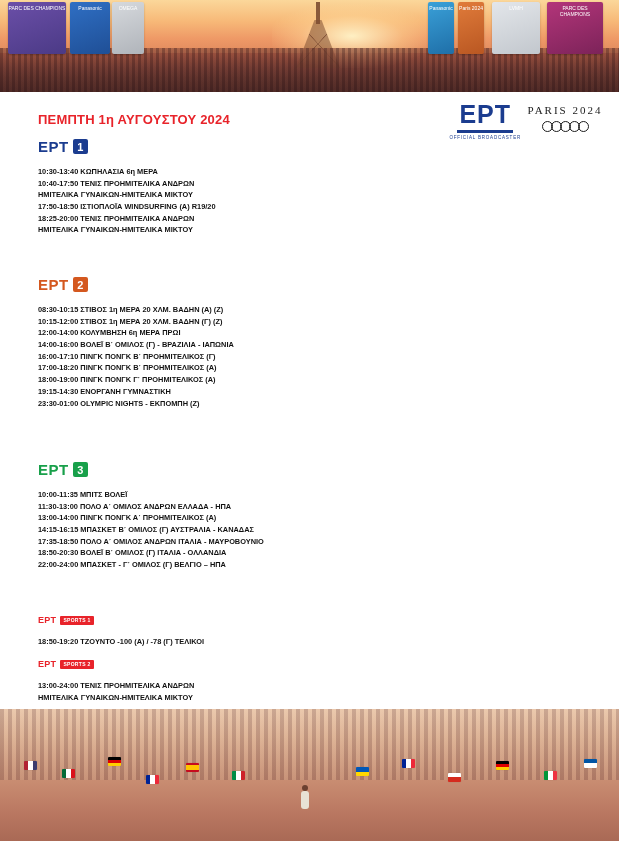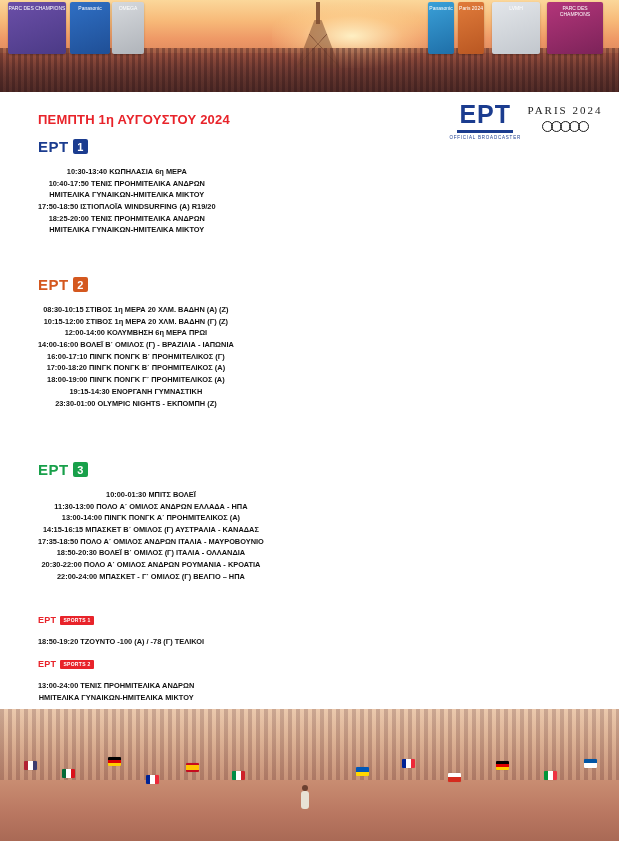--- a/index.html
+++ b/index.html
@@ -136,21 +136,21 @@
   .c2 .chan-word { color:#d4581f; } .c2 .chan-num { background:#d4581f; }
   .c3 .chan-word { color:#18a04a; } .c3 .chan-num { background:#18a04a; }
 
   .sports-head { display:flex; align-items:center; gap:4px; }
   .sports-word { color:#e8232a; font-size:9px; font-weight:bold; letter-spacing:.3px; }
   .sports-tag {
     background:#e8232a; color:#fff; font-size:5px; font-weight:bold;
     padding:1.5px 3px; border-radius:1px; letter-spacing:.3px;
   }
 
-  .sched { margin-top:11px;text-align:center; }
+  .sched { margin-top:11px; }
   .row {
     font-size:7.4px; color:#111; line-height:1.58; font-weight:bold;
     white-space:nowrap;
   }
 </style>
 </head>
 <body>
 
 <div class="hero">
   <div class="sky"></div>
@@ -219,27 +219,26 @@
       <div class="row">23:30-01:00 OLYMPIC NIGHTS - ΕΚΠΟΜΠΗ (Ζ)</div>
     </div>
   </div>
 
   <div class="channel c3" style="top:369px;">
     <div class="chan-head">
       <span class="chan-word">EPT</span>
       <span class="chan-num">3</span>
     </div>
     <div class="sched">
-      <div class="row">10:00-01:30 ΜΠΙΤΣ ΒΟΛΕΪ</div>
+      <div class="row">10:00-11:35 ΜΠΙΤΣ ΒΟΛΕΪ</div>
       <div class="row">11:30-13:00 ΠΟΛΟ Α΄ ΟΜΙΛΟΣ ΑΝΔΡΩΝ ΕΛΛΑΔΑ - ΗΠΑ</div>
       <div class="row">13:00-14:00 ΠΙΝΓΚ ΠΟΝΓΚ Α΄ ΠΡΟΗΜΙΤΕΛΙΚΟΣ (Α)</div>
       <div class="row">14:15-16:15 ΜΠΑΣΚΕΤ Β΄ ΟΜΙΛΟΣ (Γ) ΑΥΣΤΡΑΛΙΑ - ΚΑΝΑΔΑΣ</div>
       <div class="row">17:35-18:50 ΠΟΛΟ Α΄ ΟΜΙΛΟΣ ΑΝΔΡΩΝ ΙΤΑΛΙΑ - ΜΑΥΡΟΒΟΥΝΙΟ</div>
       <div class="row">18:50-20:30 ΒΟΛΕΪ  Β΄ ΟΜΙΛΟΣ (Γ)  ΙΤΑΛΙΑ - ΟΛΛΑΝΔΙΑ</div>
-      <div class="row">20:30-22:00 ΠΟΛΟ Α΄ ΟΜΙΛΟΣ ΑΝΔΡΩΝ ΡΟΥΜΑΝΙΑ - ΚΡΟΑΤΙΑ</div>
       <div class="row">22:00-24:00 ΜΠΑΣΚΕΤ - Γ΄ ΟΜΙΛΟΣ (Γ)  ΒΕΛΓΙΟ – ΗΠΑ</div>
     </div>
   </div>
 
   <div class="channel" style="top:523px;">
     <div class="sports-head">
       <span class="sports-word">EPT</span>
       <span class="sports-tag">SPORTS 1</span>
     </div>
     <div class="sched">

